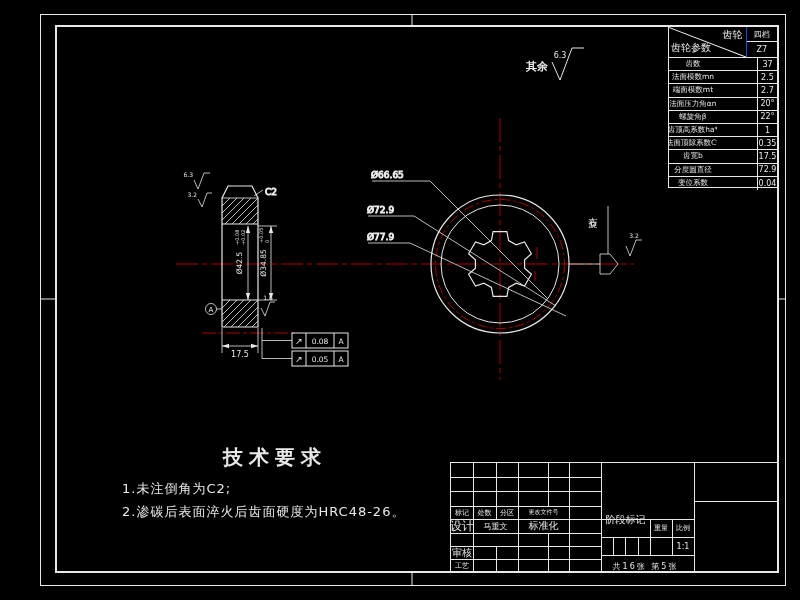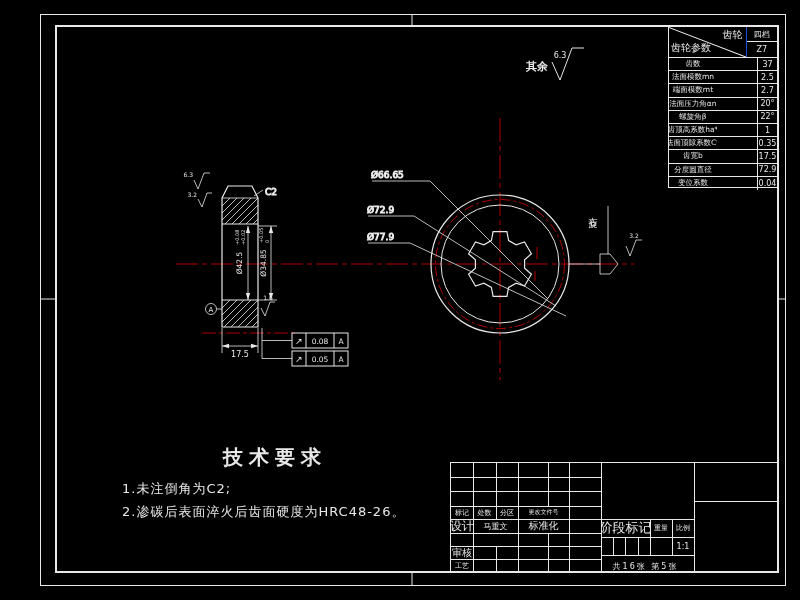--- a/index.html
+++ b/index.html
@@ -297,21 +297,21 @@
     <div class="cell" style="left:0;top:96px;width:22px;height:14px;font-size:7px">工艺</div>
 
     <div class="hl" style="left:150px;top:56px;width:93px"></div>
     <div class="hl" style="left:150px;top:74px;width:93px"></div>
     <div class="hl" style="left:150px;top:92px;width:93px"></div>
     <div class="vl" style="left:199px;top:56px;height:36px"></div>
     <div class="vl" style="left:221px;top:56px;height:36px"></div>
     <div class="vl" style="left:162px;top:74px;height:18px"></div>
     <div class="vl" style="left:174px;top:74px;height:18px"></div>
     <div class="vl" style="left:187px;top:74px;height:18px"></div>
-    <div class="cell" style="left:150px;top:56px;width:49px;height:18px;font-size:13px">阶段标记</div>
+    <div class="cell" style="left:150px;top:48px;width:49px;height:18px;font-size:10px">阶段标记</div>
     <div class="cell" style="left:199px;top:56px;width:22px;height:18px;font-size:7px">重量</div>
     <div class="cell" style="left:221px;top:56px;width:22px;height:18px;font-size:7px">比例</div>
     <div class="cell" style="left:221px;top:74px;width:22px;height:18px;font-size:8px">1:1</div>
     <div class="cell" style="left:148px;top:92px;width:93px;height:22px;font-size:8px;letter-spacing:2px">共16张 第5张</div>
 
     <div class="hl" style="left:243px;top:38px;width:85px"></div>
   </div>
 
 </div>
 

